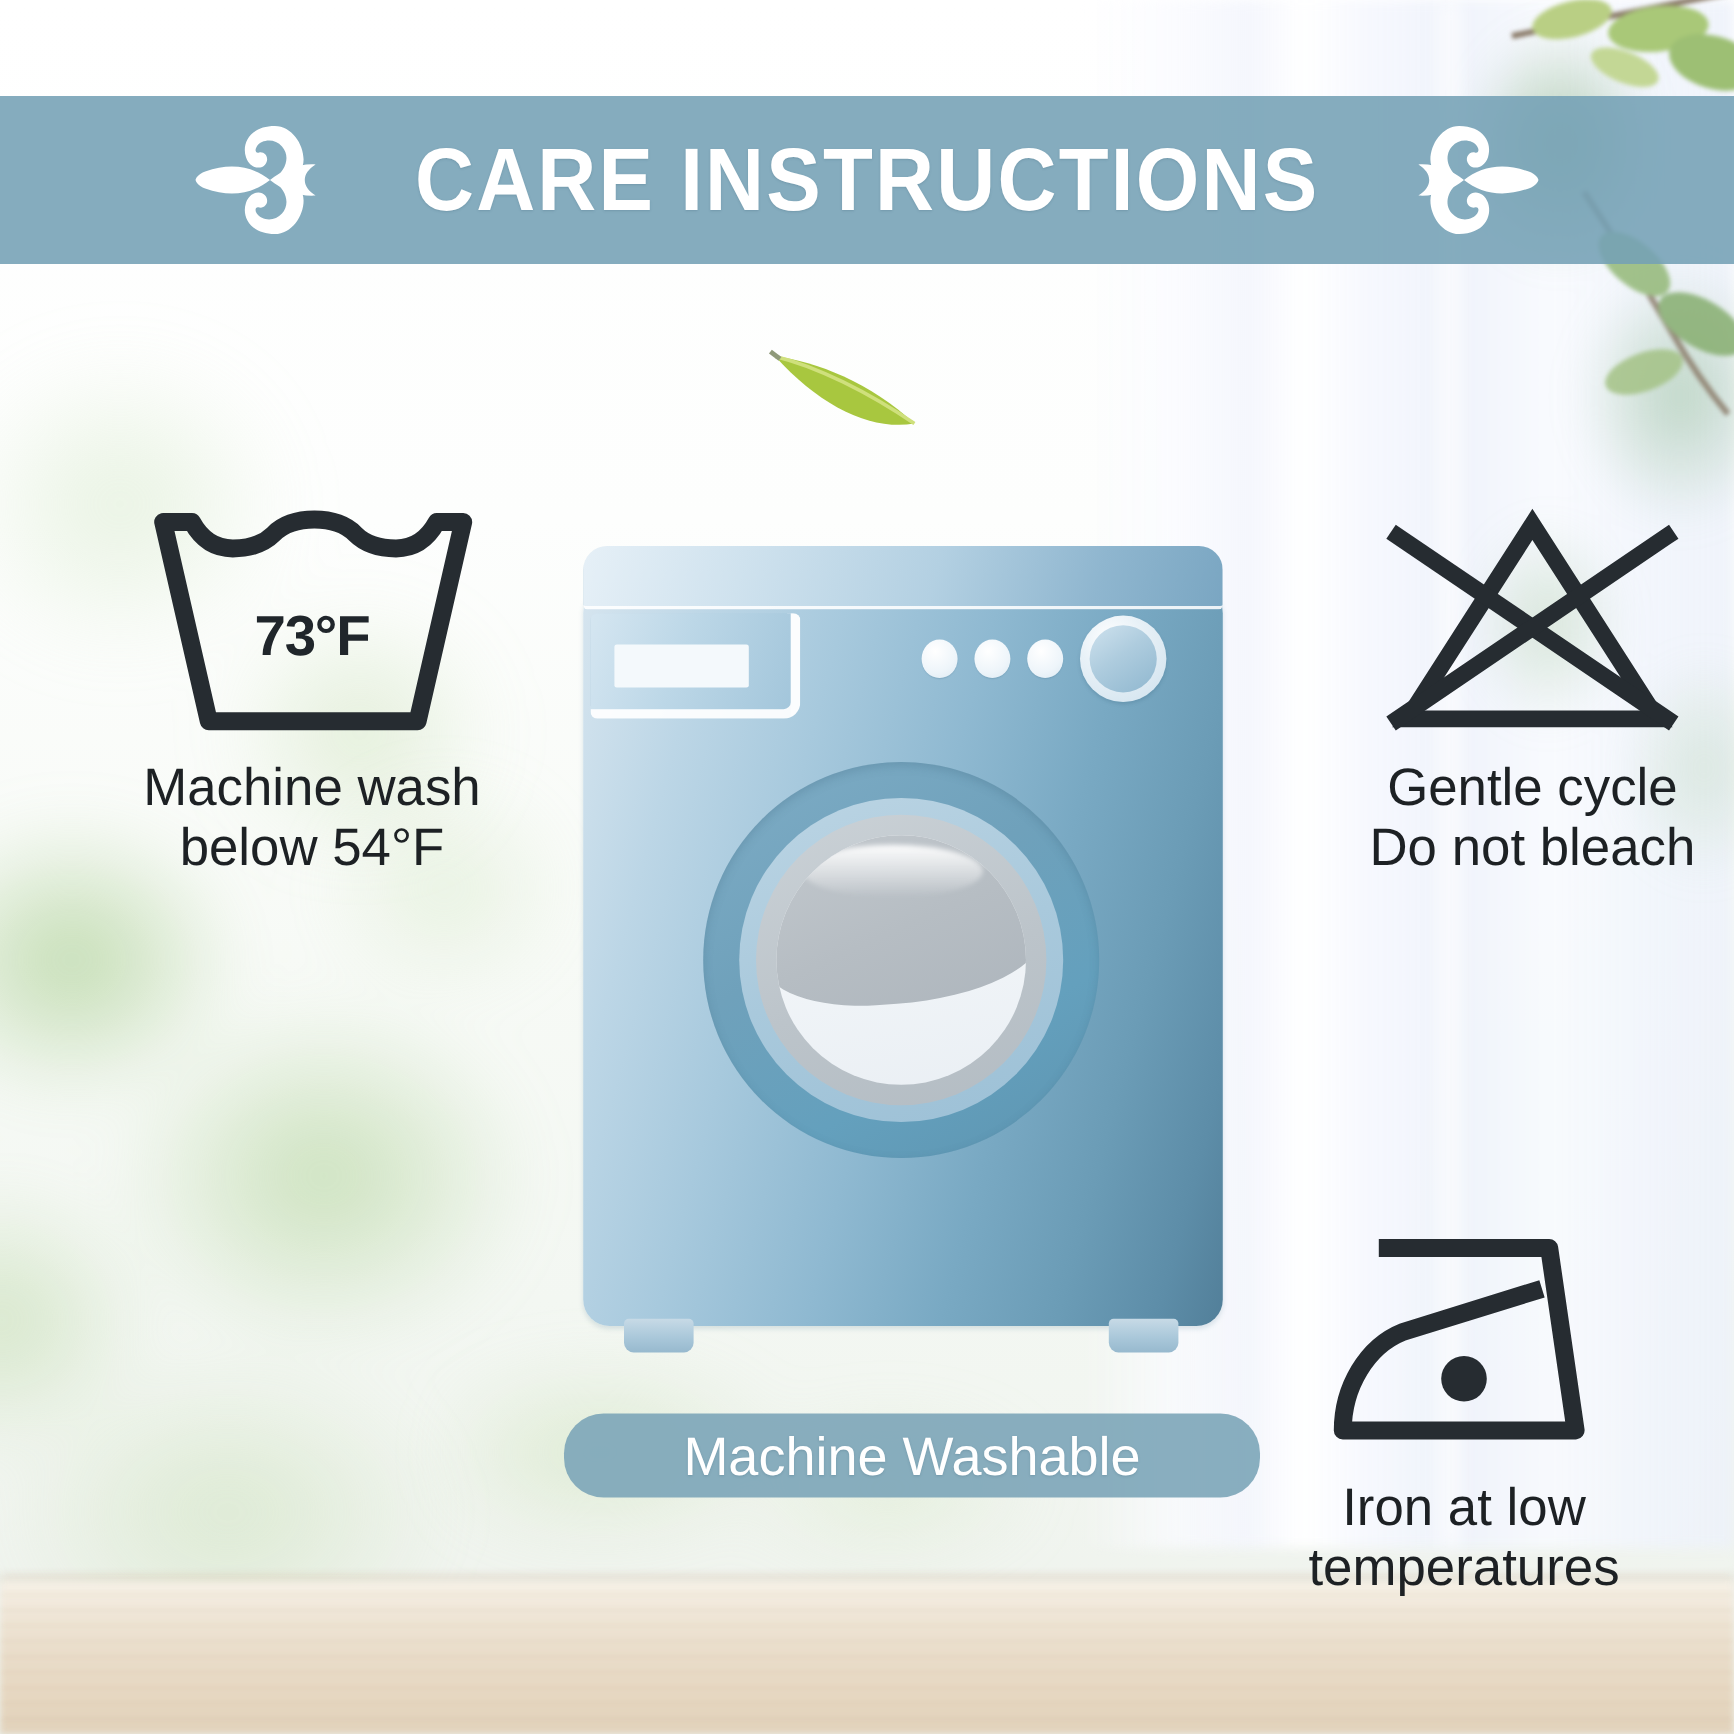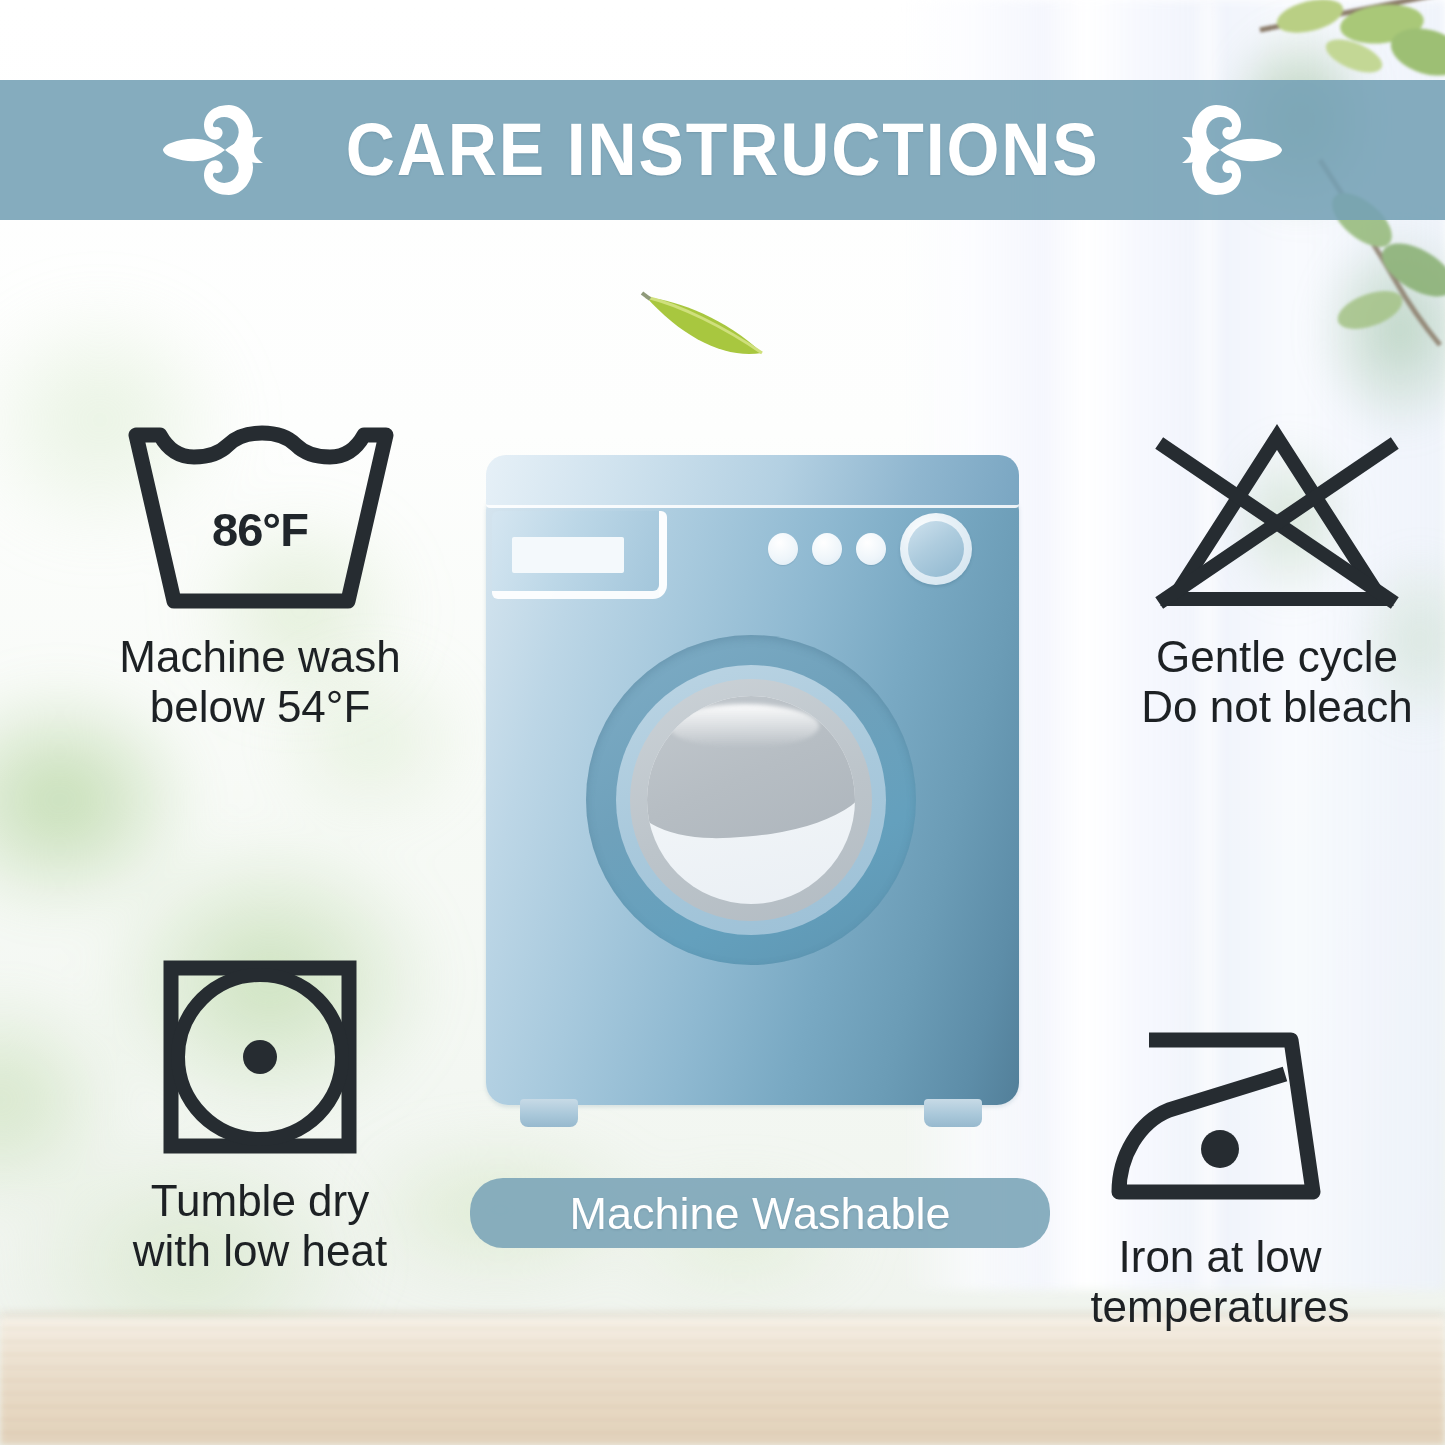--- a/index.html
+++ b/index.html
@@ -291,49 +291,38 @@
       <path d="M6 22 C40 30 84 52 122 78" stroke="#cfe07c" stroke-width="3" fill="none"></path>
       <path d="M2 18 L10 24" stroke="#8f9a7a" stroke-width="4" fill="none"></path>
     </svg>
   </div>
 
   <div class="sym-block" id="block-wash">
     <div class="sym-icon" style="height:200px;position:relative;">
       <svg width="272" height="190" viewBox="0 0 272 190">
         <path d="M12 12 L36 12 Q48 34 70 34 Q92 34 104 22 Q116 10 138 10 Q160 10 172 22 Q184 34 206 34 Q228 34 240 12 L262 12 L224 178 L50 178 Z" fill="none" stroke="#262c31" stroke-width="15" stroke-linejoin="round" stroke-linecap="square"></path>
       </svg>
-      <span class="basin-temp">86°F</span>
+      <span class="basin-temp">73°F</span>
     </div>
     <div class="sym-label">Machine wash
 below 54°F</div>
   </div>
 
   <div class="sym-block" id="block-bleach">
     <div class="sym-icon" style="height:200px;">
       <svg width="256" height="190" viewBox="0 0 256 190">
         <path d="M128 14 L232 176 L24 176 Z" fill="none" stroke="#262c31" stroke-width="14" stroke-linejoin="miter"></path>
         <line x1="16" y1="24" x2="240" y2="176" stroke="#262c31" stroke-width="14" stroke-linecap="square"></line>
         <line x1="240" y1="24" x2="16" y2="176" stroke="#262c31" stroke-width="14" stroke-linecap="square"></line>
       </svg>
     </div>
     <div class="sym-label">Gentle cycle
 Do not bleach</div>
   </div>
 
-  <div class="sym-block" id="block-dry">
-    <div class="sym-icon" style="height:210px;">
-      <svg width="196" height="196" viewBox="0 0 196 196">
-        <rect x="9" y="9" width="178" height="178" fill="none" stroke="#262c31" stroke-width="15"></rect>
-        <circle cx="98" cy="98" r="82" fill="none" stroke="#262c31" stroke-width="14"></circle>
-        <circle cx="98" cy="98" r="17" fill="#262c31"></circle>
-      </svg>
-    </div>
-    <div class="sym-label">Tumble dry
-with low heat</div>
-  </div>
 
   <div class="sym-block" id="block-iron">
     <div class="sym-icon" style="height:210px;">
       <svg width="246" height="190" viewBox="0 0 246 190">
         <path d="M52 22 L194 22 L216 174 L22 174 C22 138 42 104 72 92 L188 56" fill="none" stroke="#262c31" stroke-width="15" stroke-linejoin="round" stroke-linecap="butt"></path>
         <circle cx="123" cy="131" r="19" fill="#262c31"></circle>
       </svg>
     </div>
     <div class="sym-label">Iron at low
 temperatures</div>

